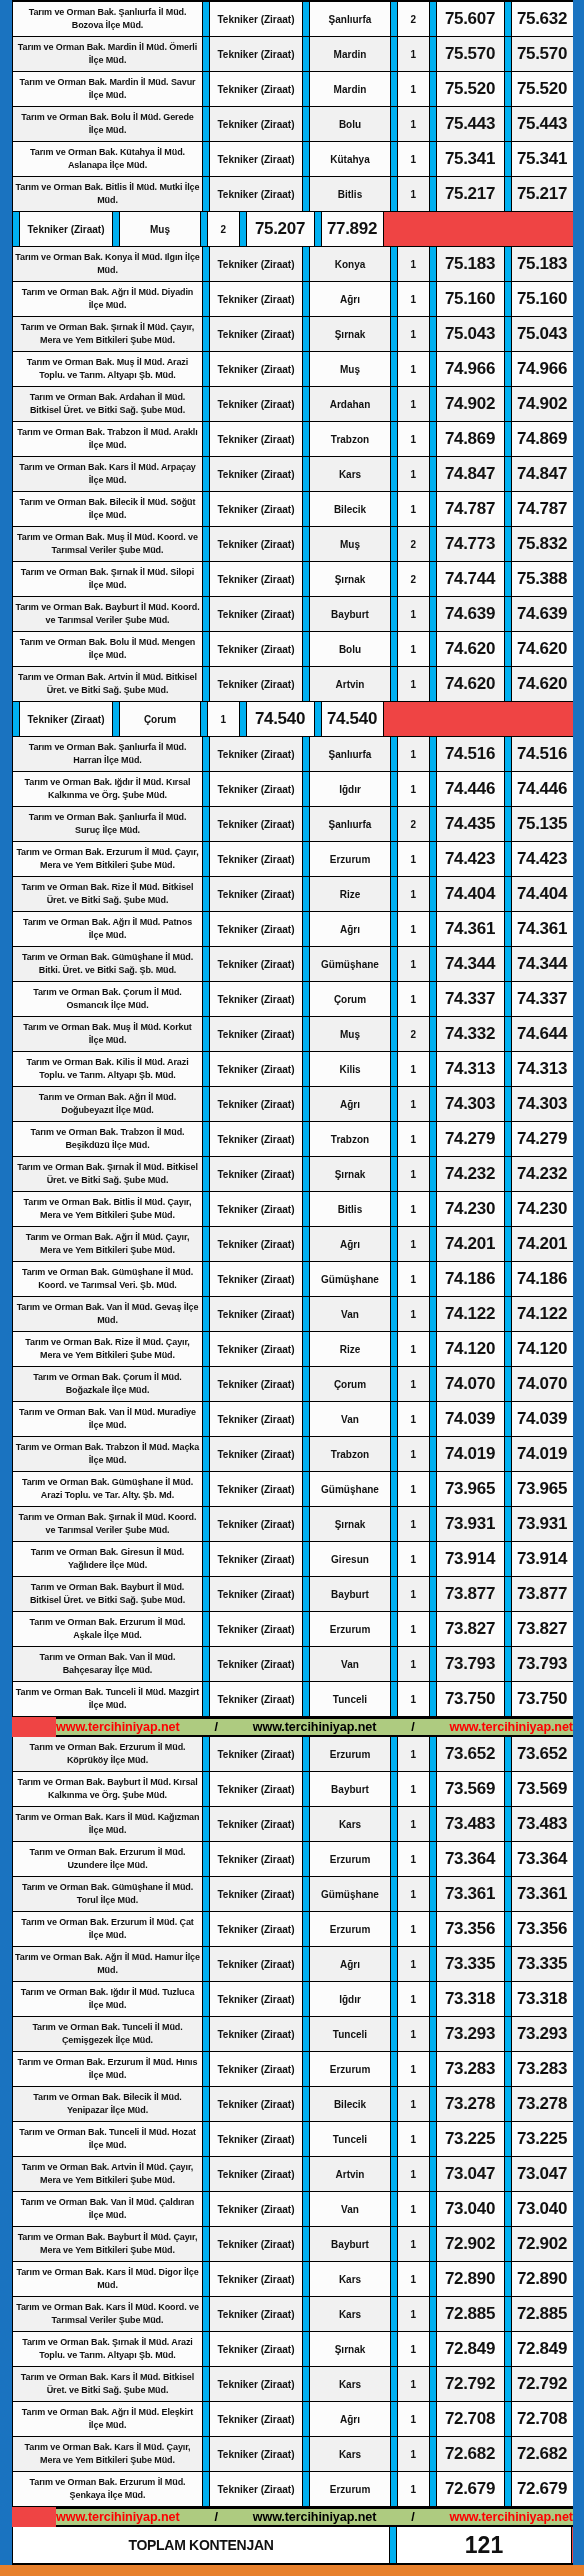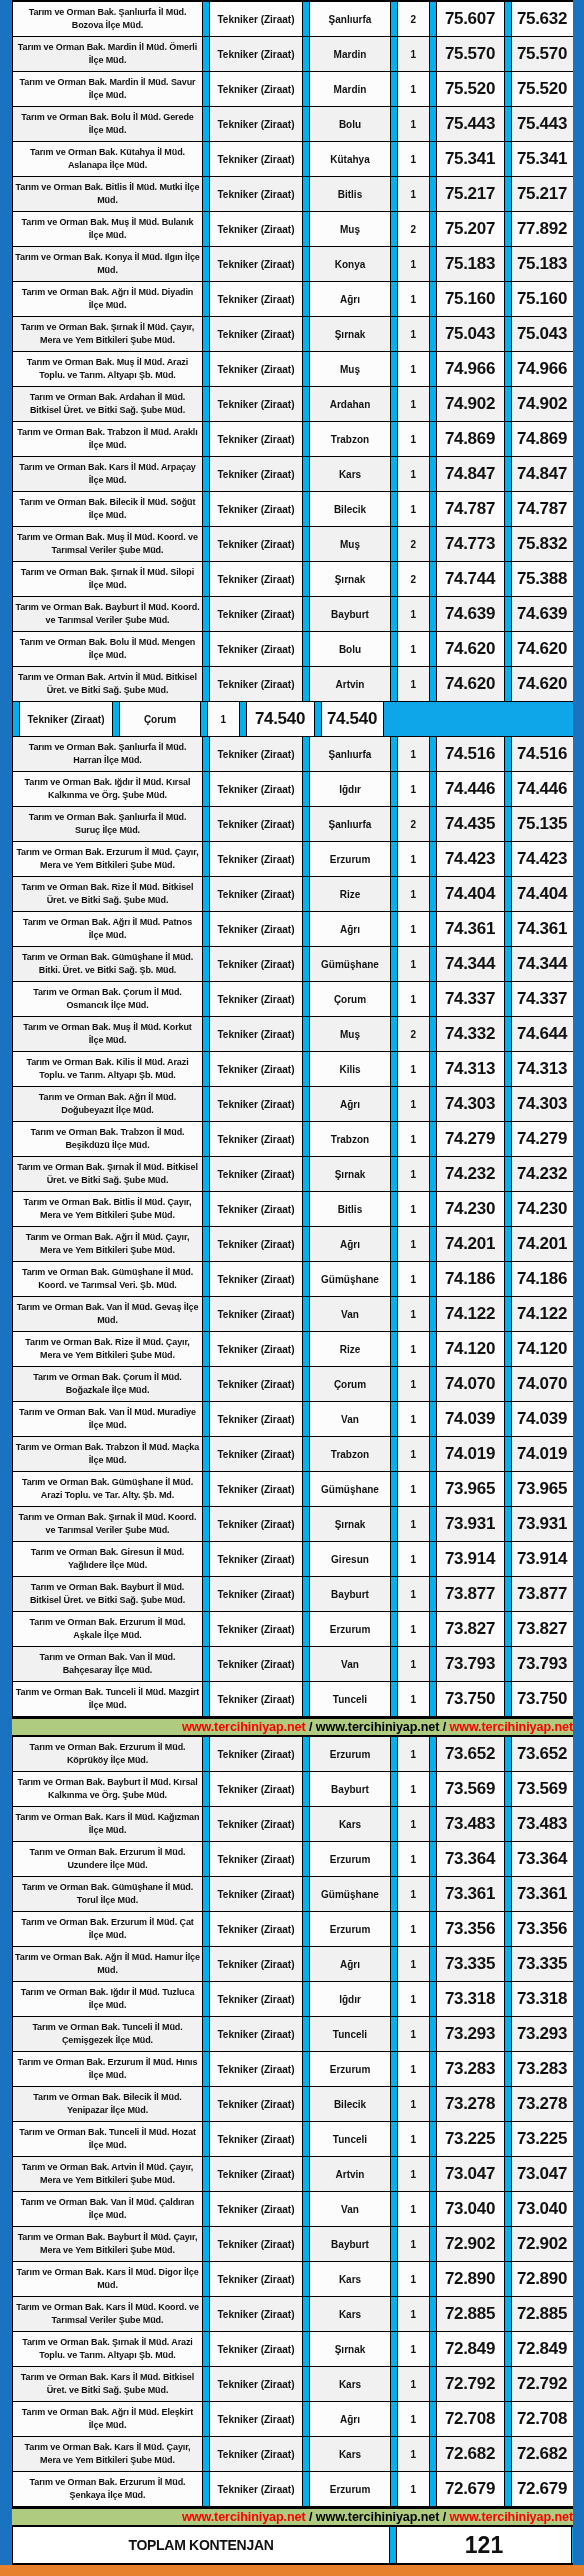--- a/index.html
+++ b/index.html
@@ -10,21 +10,21 @@
     font-weight:bold;
     color:#111111;
   }
   .page{width:585px;display:flex;flex-direction:column;}
   .main{display:flex;flex-direction:row;}
   .side{flex:0 0 12px;width:12px;background:#1a73c0;}
   .content{
     flex:0 0 561px;width:561px;
     border-top:2px solid #000;
     display:flex;flex-direction:column;
-    background:#0ea5e9;
+    background:#ef4444;
   }
   
   .row{display:flex;height:35px;box-sizing:border-box;border-bottom:1.3px solid #000;}
   .cell{
     display:flex;align-items:center;justify-content:center;
     text-align:center;overflow:hidden;box-sizing:border-box;
     background:#fcfcfc;
   }
   .row.alt .cell{background:#f1f1f1;}
   .gap{
@@ -36,22 +36,22 @@
   .c-title{flex:0 0 92px;width:92px;font-size:10px;}
   .c-city{flex:0 0 80px;width:80px;font-size:10px;}
   .c-count{flex:0 0 30.5px;width:30.5px;font-size:10px;}
   .c-s1{flex:0 0 67px;width:67px;font-size:17px;letter-spacing:-0.3px;}
   .c-s2{flex:0 0 62px;width:62px;font-size:17px;letter-spacing:-0.3px;border-right:1.3px solid #000;}
   
   .banner-row{
     height:20px;box-sizing:border-box;
     border-top:2px solid #000;border-bottom:2px solid #000;
     background:#aecb80;
-    display:flex;align-items:center;justify-content:flex-end;
-    font-size:12.6px;white-space:pre;letter-spacing:-0.1px;
+    display:flex;align-items:center;justify-content:space-between;
+    font-size:12.6px;white-space:pre;letter-spacing:-0.1px;margin-left:44px;
   }
   .seg-red{color:#fe0000;}
   .seg-black{color:#000000;}
   
   .total-row{display:flex;height:36px;box-sizing:content-box;border-bottom:2px solid #000;}
   .t-label{flex:0 0 377px;width:377px;font-size:14px;letter-spacing:-0.3px;border-left:1.3px solid #000;background:#ffffff;}
   .t-value{flex:0 0 175px;width:175px;font-size:23px;border-right:1.3px solid #000;background:#ffffff;}
   
   .footer{height:14.6px;width:585px;background:#e8812d;}
 </style>
@@ -135,21 +135,20 @@
             <div class="gap"></div>
             <div class="cell c-city">Bitlis</div>
             <div class="gap"></div>
             <div class="cell c-count">1</div>
             <div class="gap"></div>
             <div class="cell c-s1">75.217</div>
             <div class="gap"></div>
             <div class="cell c-s2">75.217</div>
           </div>
           <div class="row">
-            <div class="cell c-inst">Tarım ve Orman Bak. Muş İl Müd. Bulanık İlçe Müd.</div>
             <div class="gap"></div>
             <div class="cell c-title">Tekniker (Ziraat)</div>
             <div class="gap"></div>
             <div class="cell c-city">Muş</div>
             <div class="gap"></div>
             <div class="cell c-count">2</div>
             <div class="gap"></div>
             <div class="cell c-s1">75.207</div>
             <div class="gap"></div>
             <div class="cell c-s2">77.892</div>

